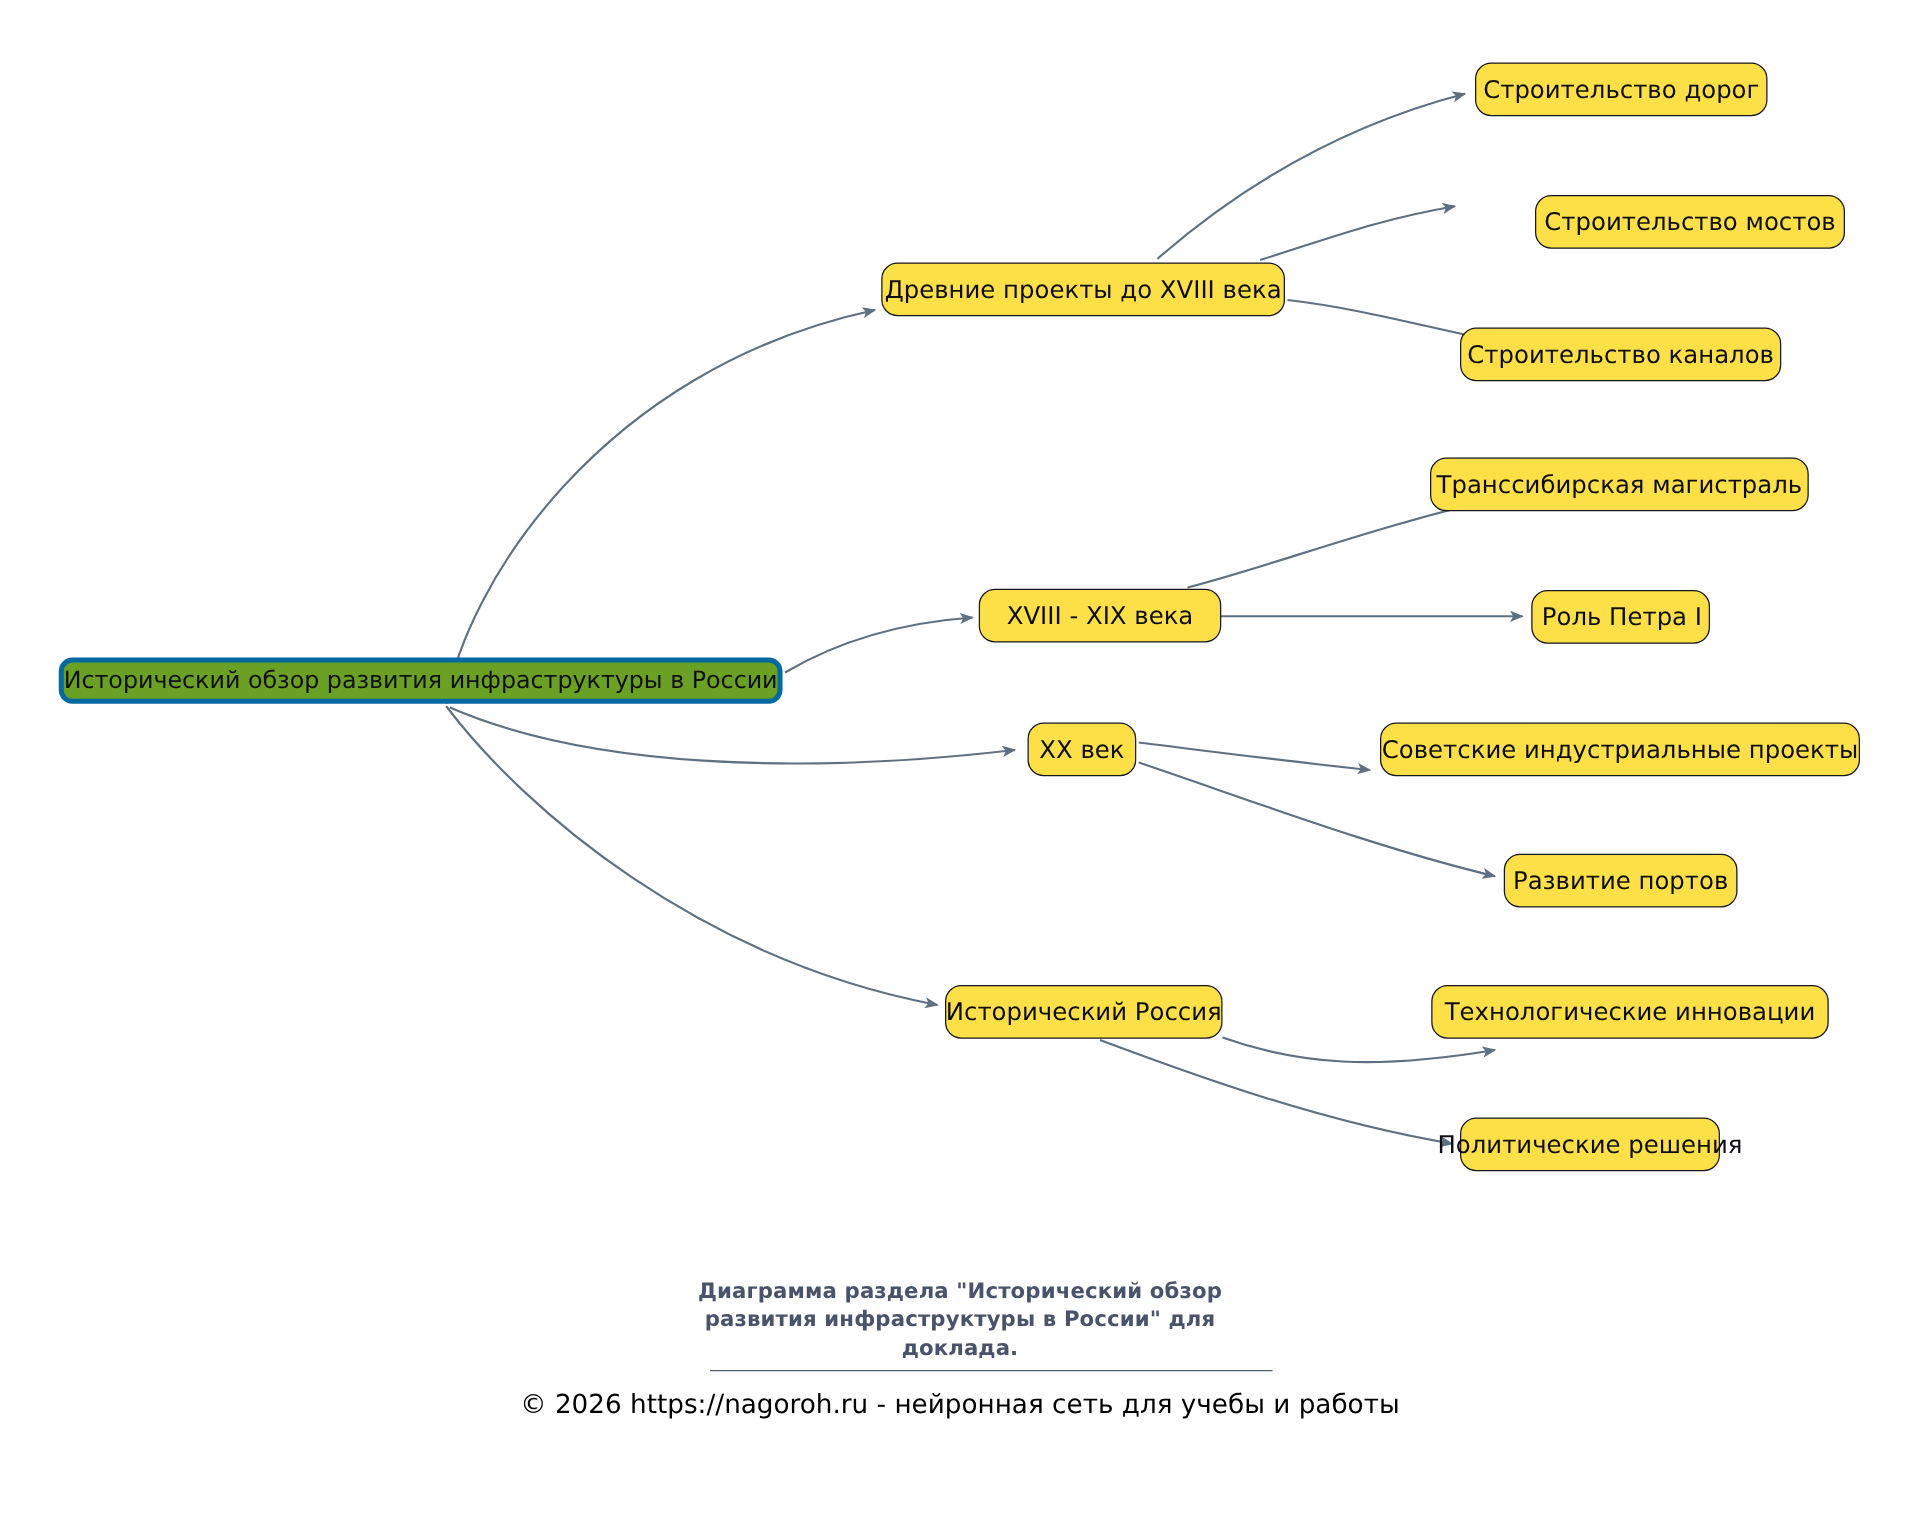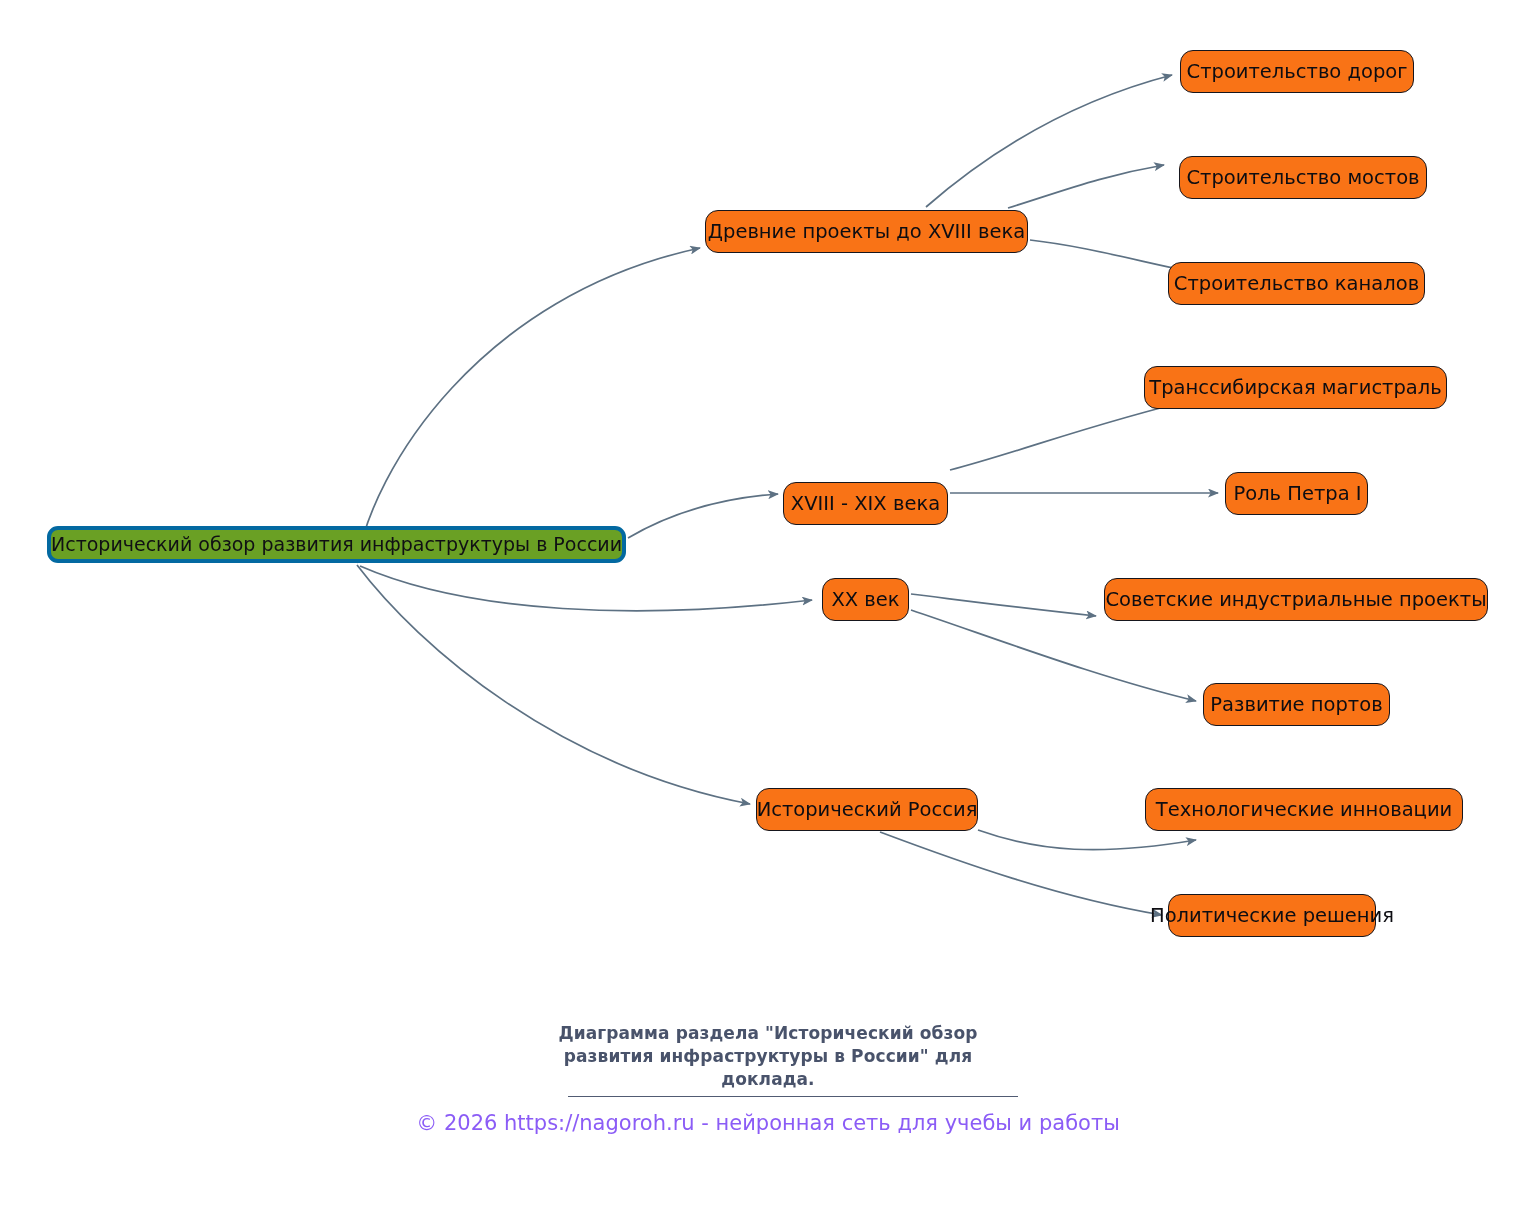--- a/index.html
+++ b/index.html
@@ -28,21 +28,21 @@
     pointer-events: none;
   }
   .node {
     position: absolute;
     box-sizing: border-box;
     display: flex;
     align-items: center;
     justify-content: center;
     border: 1.6px solid #16161d;
     border-radius: 13px;
-    background: #f97316;
+    background: #fde047;
     color: #0d0d12;
     font-size: 19.5px;
     line-height: 1;
     white-space: nowrap;
     padding: 0 14px;
   }
   .node.root {
     background: #6aa024;
     border: 4px solid #0369a1;
     border-radius: 11px;
@@ -68,21 +68,21 @@
     width: 450px;
     height: 0;
     border-top: 1.4px solid #515b73;
   }
   .footer {
     position: absolute;
     left: 0;
     top: 1110px;
     width: 1536px;
     text-align: center;
-    color: #8b5cf6;
+    color: #000000;
     font-size: 21px;
     line-height: 1.3;
   }
 </style>
 </head>
 <body>
 
 <div id="canvas">
   <svg id="edge-layer" viewBox="0 0 1536 1212">
     <defs>
@@ -110,27 +110,27 @@
   <div id="nodes">
       <div class="node root" style="left: 47px; top: 526px; width: 579px; height: 37px; background: rgb(106, 160, 36);">
         <span>Исторический обзор развития инфраструктуры в России</span>
       </div>
       <div class="node" style="left: 705px; top: 210px; width: 323px; height: 43px;">
         <span>Древние проекты до XVIII века</span>
       </div>
       <div class="node" style="left: 1180px; top: 50px; width: 234px; height: 43px;">
         <span>Строительство дорог</span>
       </div>
-      <div class="node" style="left: 1179px; top: 156px; width: 248px; height: 43px;">
+      <div class="node" style="left: 1228px; top: 156px; width: 248px; height: 43px;">
         <span>Строительство мостов</span>
       </div>
       <div class="node" style="left: 1168px; top: 262px; width: 257px; height: 43px;">
         <span>Строительство каналов</span>
       </div>
-      <div class="node" style="left: 783px; top: 471px; width: 165px; height: 43px; margin-top: 11px;">
+      <div class="node" style="left: 783px; top: 471px; width: 194px; height: 43px;">
         <span>XVIII - XIX века</span>
       </div>
       <div class="node" style="left: 1144px; top: 366px; width: 303px; height: 43px;">
         <span>Транссибирская магистраль</span>
       </div>
       <div class="node" style="left: 1225px; top: 472px; width: 143px; height: 43px; padding-left: 16px;">
         <span>Роль Петра I</span>
       </div>
       <div class="node" style="left: 822px; top: 578px; width: 87px; height: 43px;">
         <span>XX век</span>

